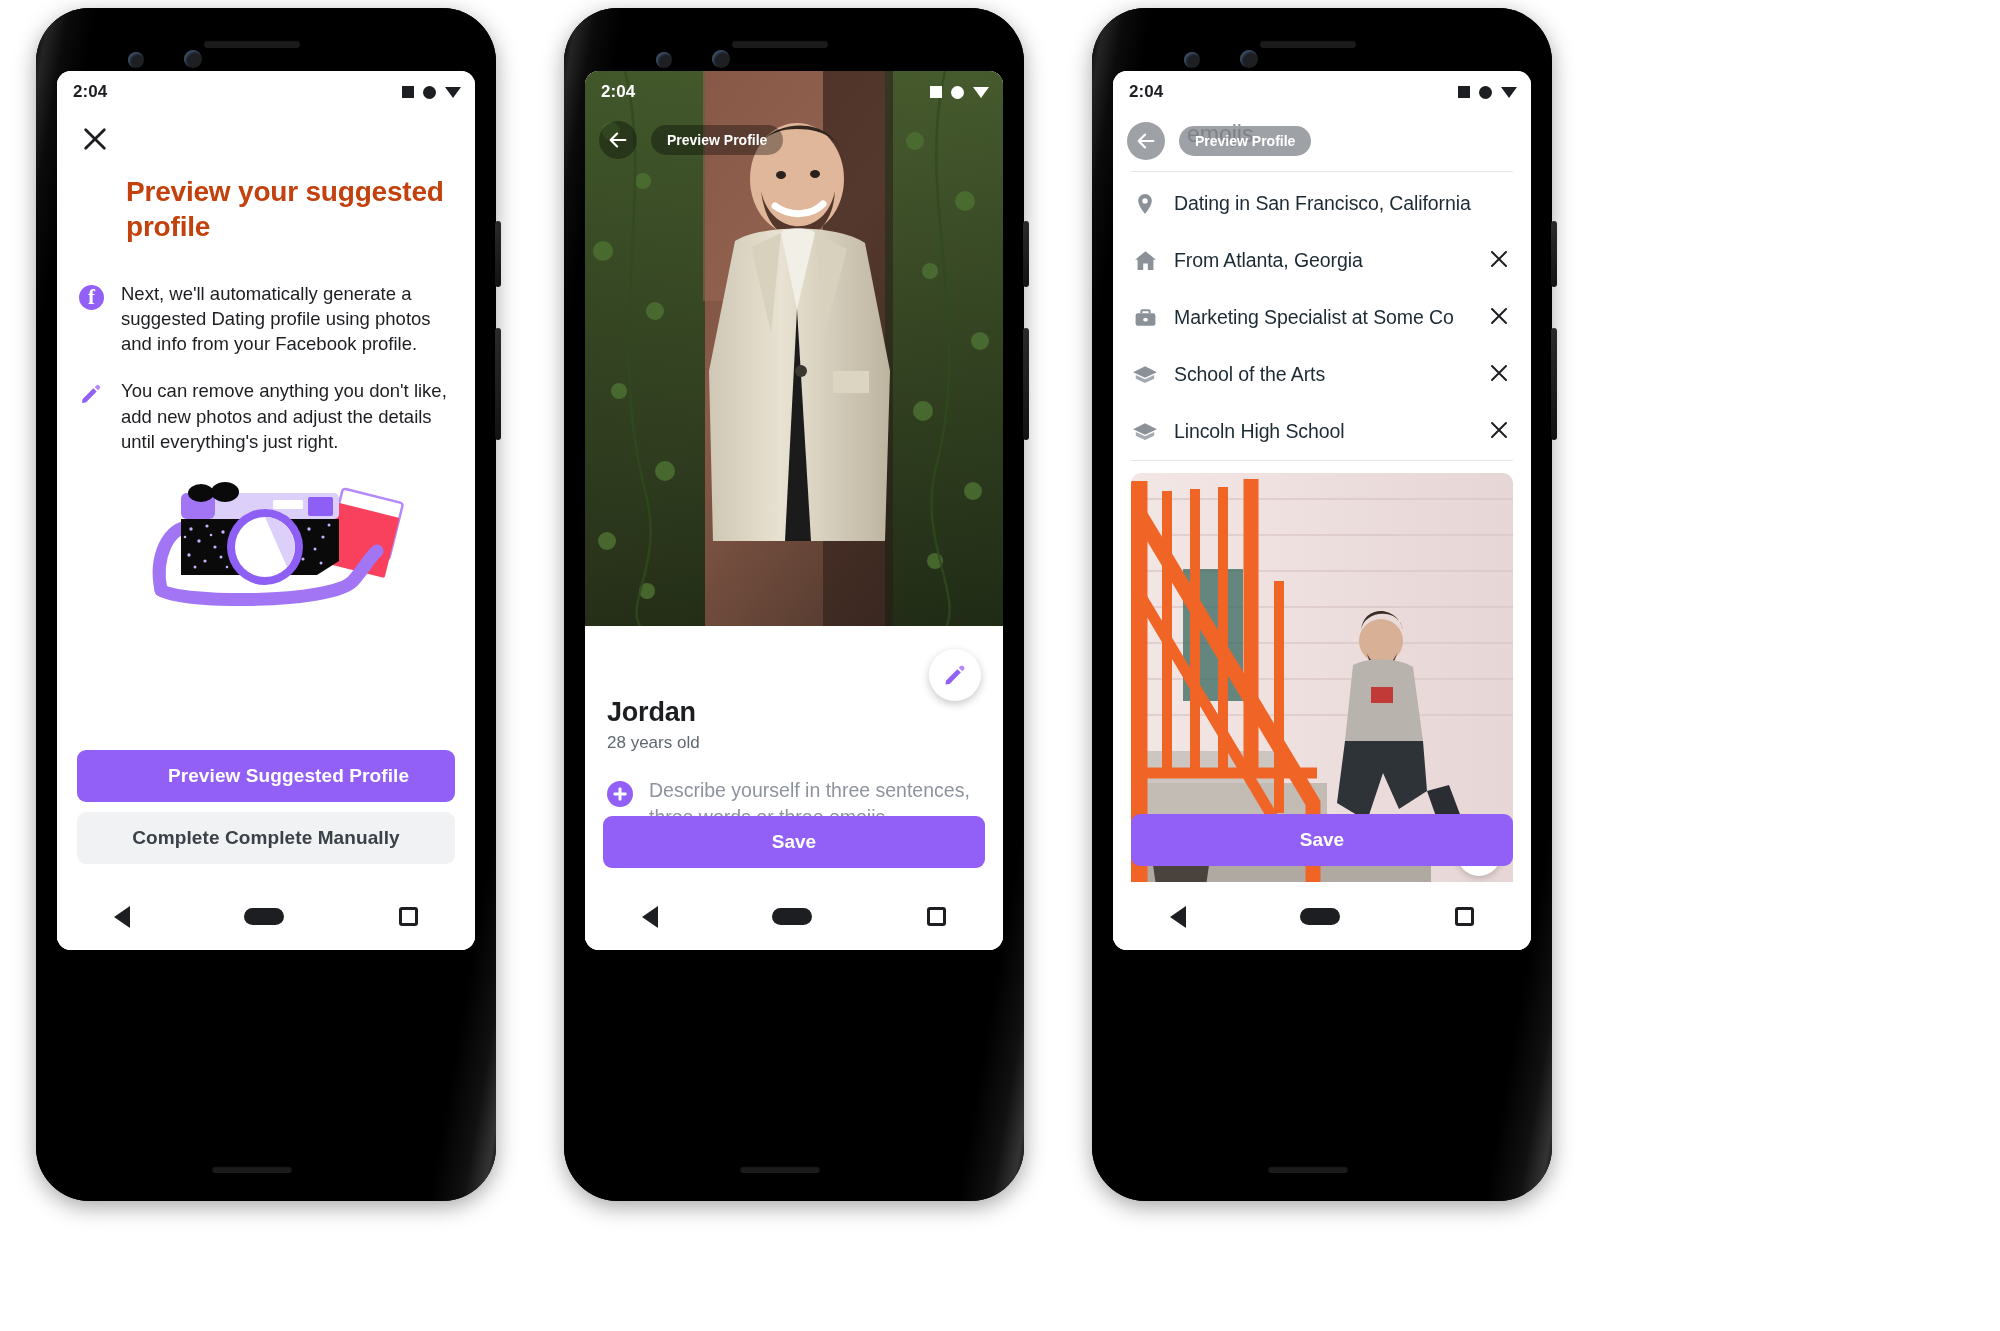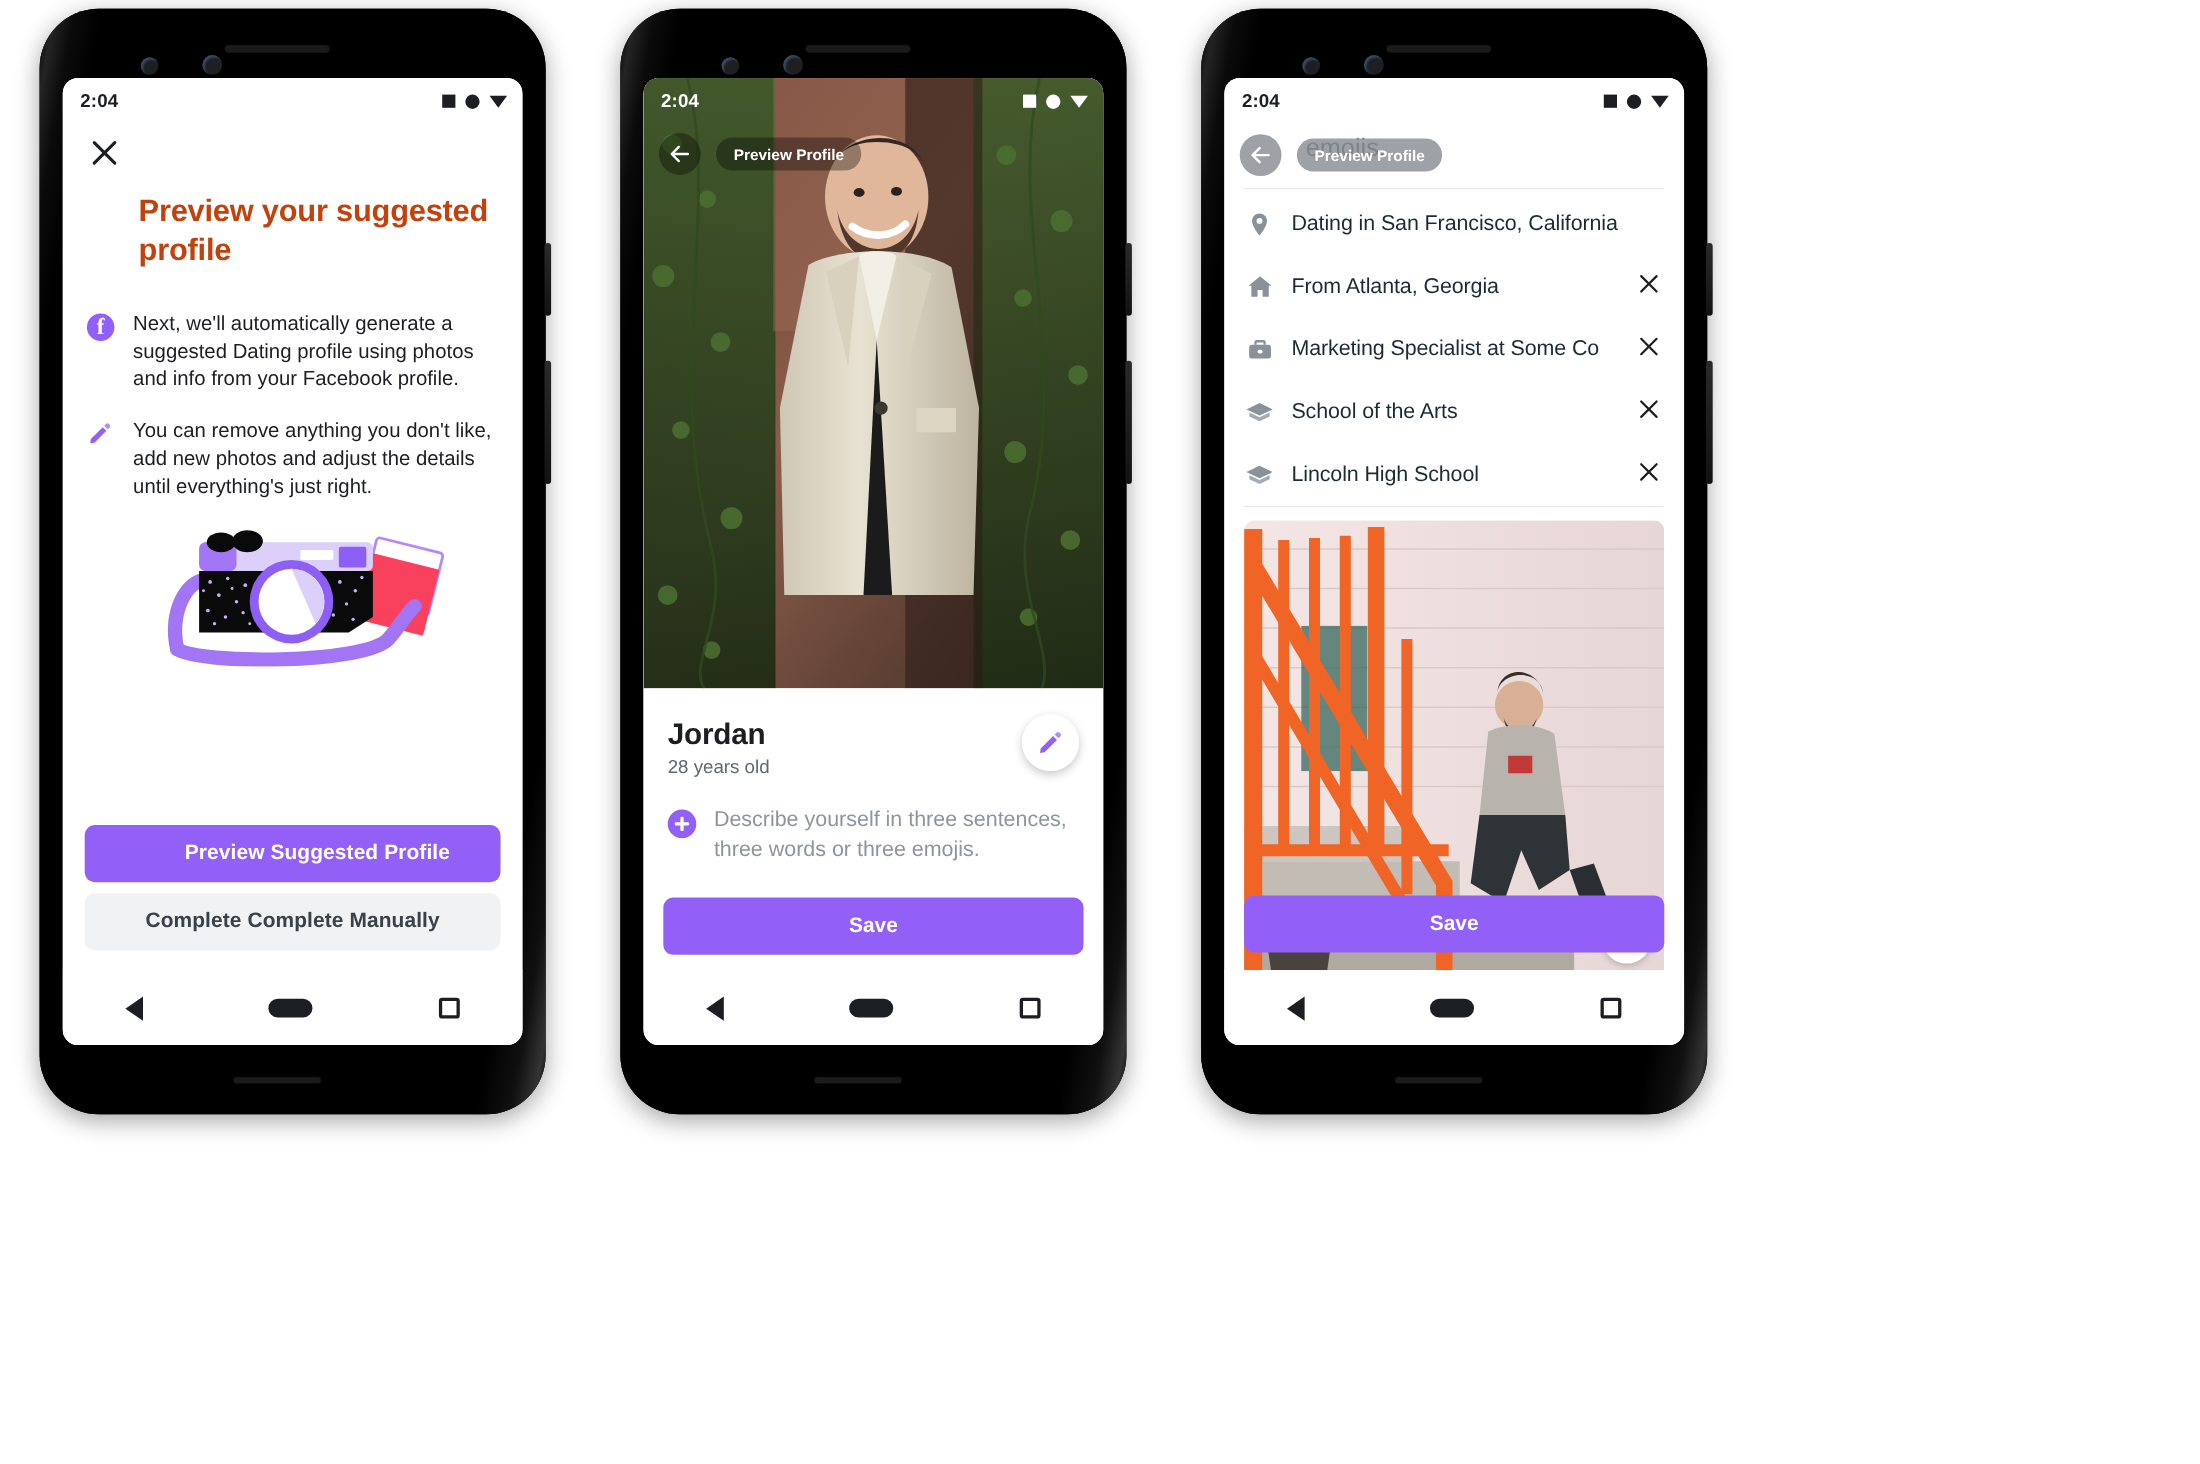--- a/index.html
+++ b/index.html
@@ -7,21 +7,21 @@
     width: 2000px; height: 1331px;
     background: #ffffff;
     font-family: "Liberation Sans", sans-serif;
     overflow: hidden;
   }
   .stage { position: relative; width: 2000px; height: 1331px; }
 
   
   .phone {
     position: absolute;
-    width: 460px; height: 1005px;
+    width: 460px; height: 1193px;
     border-radius: 54px;
     background: #101010;
     box-shadow: 0 0 0 3px #2b2b2b inset, 0 6px 22px rgba(0,0,0,.35);
   }
   .phone .bezel-gloss {
     position: absolute; inset: 0;
     border-radius: 54px;
     background: linear-gradient(100deg,#000 0%,#242424 2.2%,#0b0b0b 5%,#000 9%,#000 90%,#111 95%,#343434 98%,#000 100%);
   }
   .phone .screen {
@@ -133,21 +133,21 @@
     cursor: pointer;
   }
   .pill-label {
     background: rgba(0,0,0,.34); color: #fff; font-size: 14px; font-weight: 700;
     padding: 7px 16px; border-radius: 20px;
   }
   .s2-card {
     position: absolute; left: 0; right: 0; top: 555px; bottom: 68px;
     background: #ffffff; padding: 26px 22px 0 22px;
   }
-  .s2-name { font-size: 27px; font-weight: 700; color: #1c1e21; letter-spacing: -.2px; }
+  .s2-name { font-size: 27px; font-weight: 700; color: #1c1e21; letter-spacing: -.2px; margin-top: 45px; }
   .s2-age { font-size: 17px; color: #606770; margin-top: 5px; }
   .prompt-row { display: flex; gap: 16px; margin-top: 24px; }
   .plus-badge {
     width: 26px; height: 26px; border-radius: 50%; background: #9360f7;
     flex: 0 0 26px; position: relative; margin-top: 4px;
   }
   .plus-badge:before, .plus-badge:after {
     content: ""; position: absolute; background: #fff; border-radius: 1px;
     left: 50%; top: 50%;
   }

